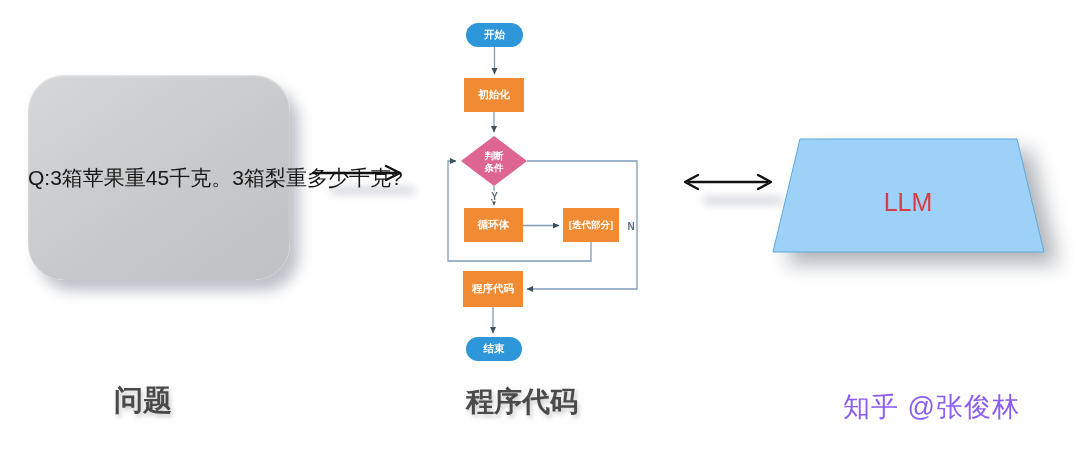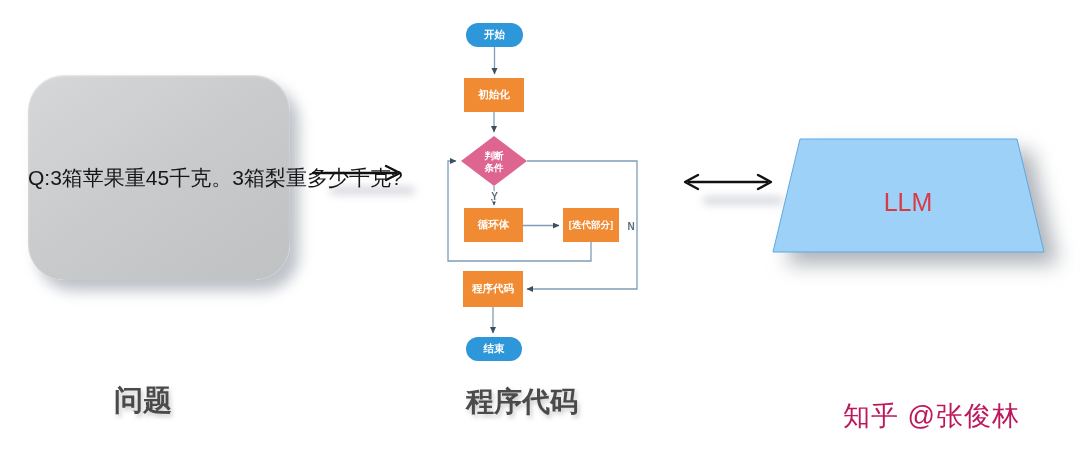--- a/index.html
+++ b/index.html
@@ -31,21 +31,21 @@
   .llm-svg{position:absolute;left:755px;top:120px;z-index:1;overflow:visible;}
   .llm-poly{filter:drop-shadow(14px 12px 10px rgba(110,118,130,.55));}
   .llm-text{font-size:25px;font-weight:500;}
 
   
   .caption{position:absolute;text-align:center;font-weight:bold;color:#4a4a4a;
     text-shadow:2px 3px 4px rgba(150,150,150,.5);z-index:3;white-space:nowrap;}
   .caption-problem{left:63px;top:381px;width:160px;font-size:29px;}
   .caption-flow{left:432px;top:383px;width:180px;font-size:28px;}
   .caption-llm{left:829px;top:385px;width:180px;font-size:26px;}
-  .watermark{position:absolute;left:843px;top:398px;font-size:27px;color:#be185d;
+  .watermark{position:absolute;left:843px;top:389px;font-size:27px;color:#8b5cf6;
     z-index:2;white-space:nowrap;letter-spacing:1px;text-align:center;}
 </style>
 </head>
 <body>
 
 <div class="canvas">
 
   <div class="problem-box">
     <div class="problem-line">Q:3箱苹果重45千克。</div>
     <div class="problem-line">3箱梨重多少千克?</div>

